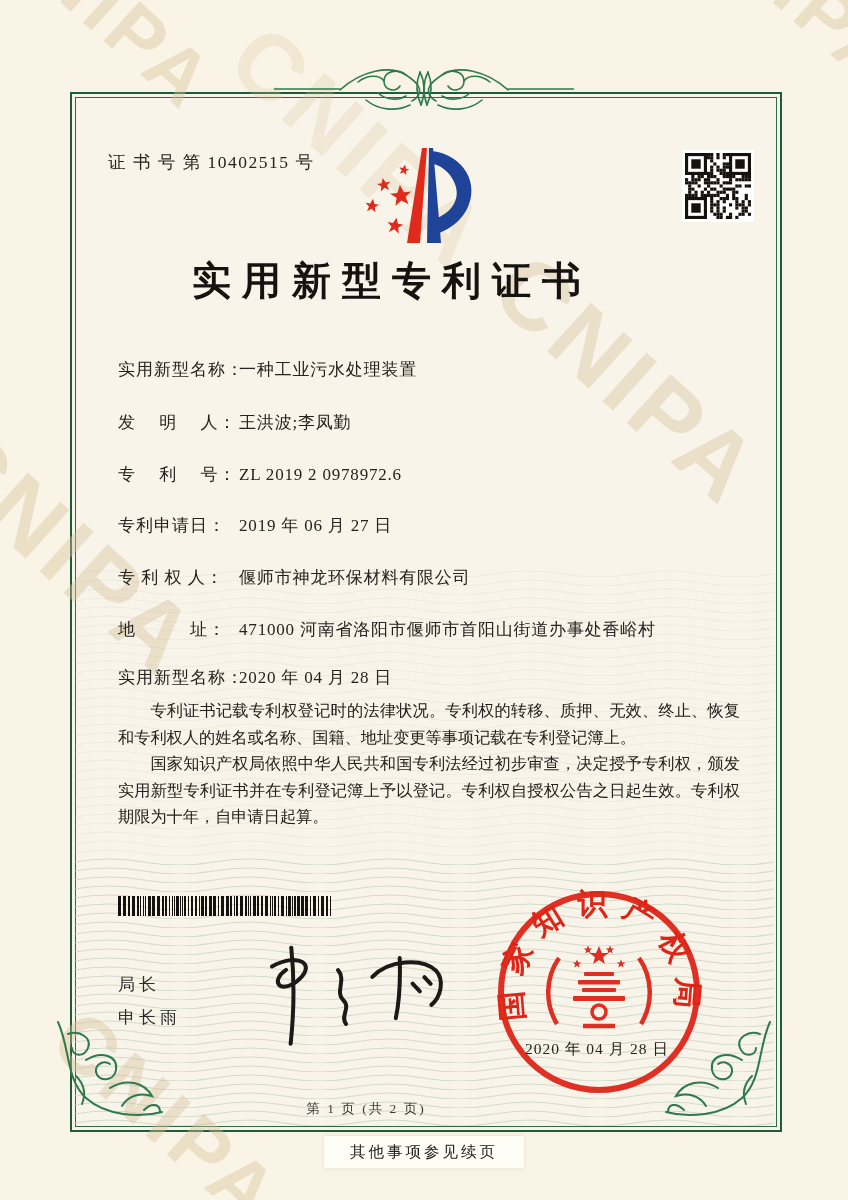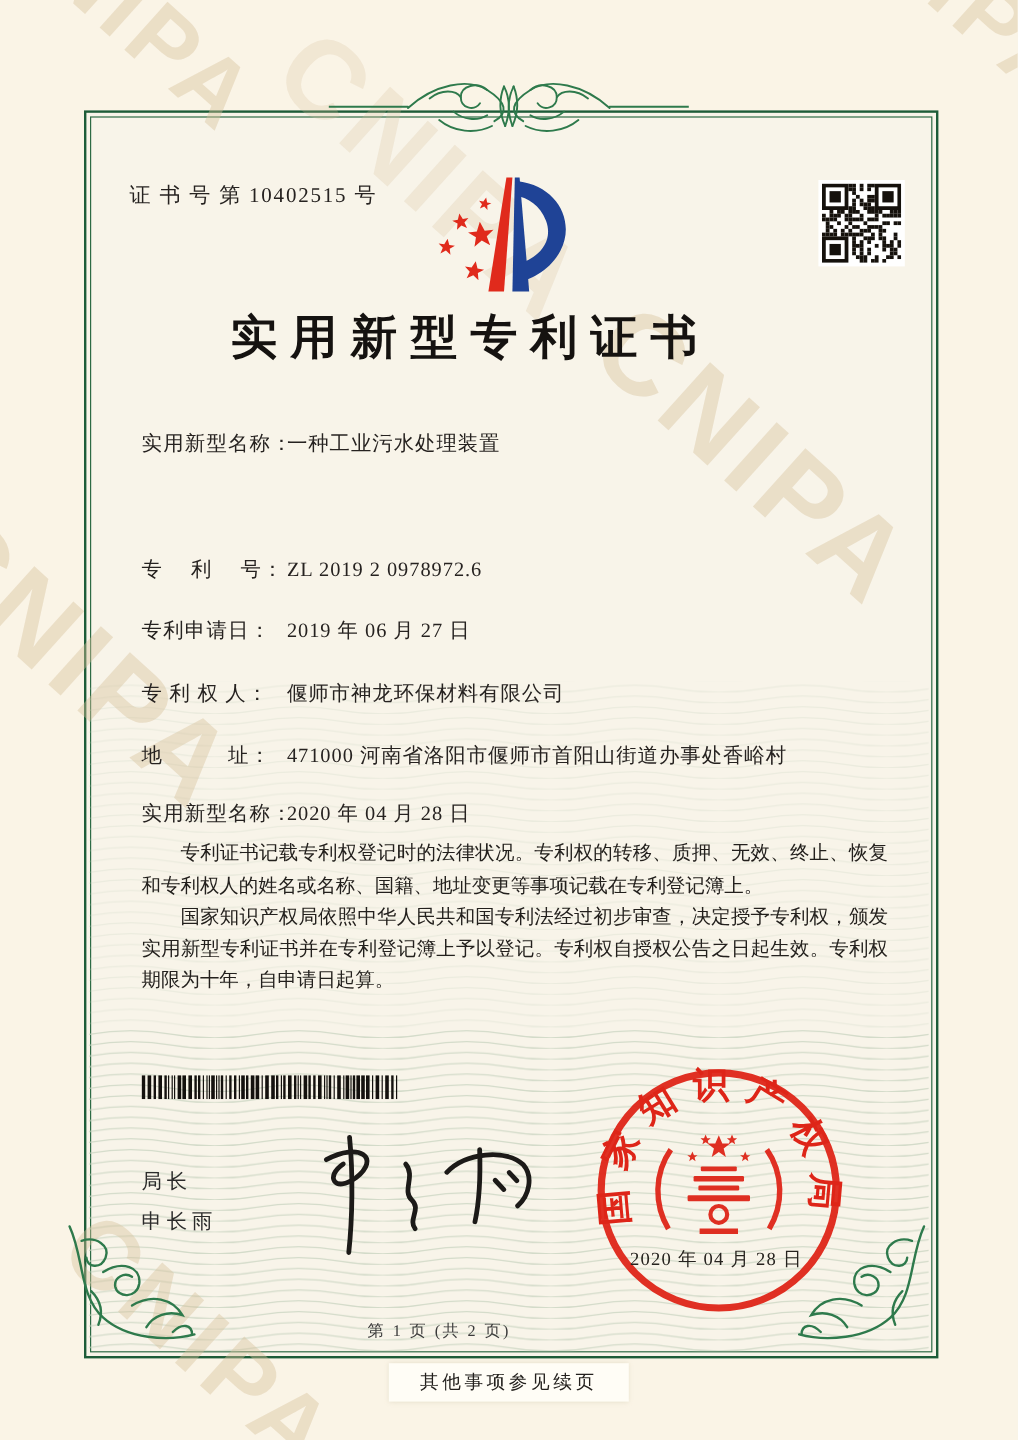--- a/index.html
+++ b/index.html
@@ -312,20 +312,24 @@
         <rect x="48" y="60" width="3" height="3"></rect>
       </g>
   </svg>
 
   <div class="title">实用新型专利证书</div>
 
   <div class="field-row" style="top:358px;">
     <span class="flabel">实用新型名称：</span>
     <span>一种工业污水处理装置</span>
   </div>
+  <div class="field-row" style="top:411px;">
+    <span class="flabel">发　 明　 人：</span>
+    <span>王洪波;李凤勤</span>
+  </div>
   <div class="field-row" style="top:463px;">
     <span class="flabel">专　 利　 号：</span>
     <span>ZL 2019 2 0978972.6</span>
   </div>
   <div class="field-row" style="top:514px;">
     <span class="flabel">专利申请日：</span>
     <span>2019 年 06 月 27 日</span>
   </div>
   <div class="field-row" style="top:566px;">
     <span class="flabel">专 利 权 人：</span>

